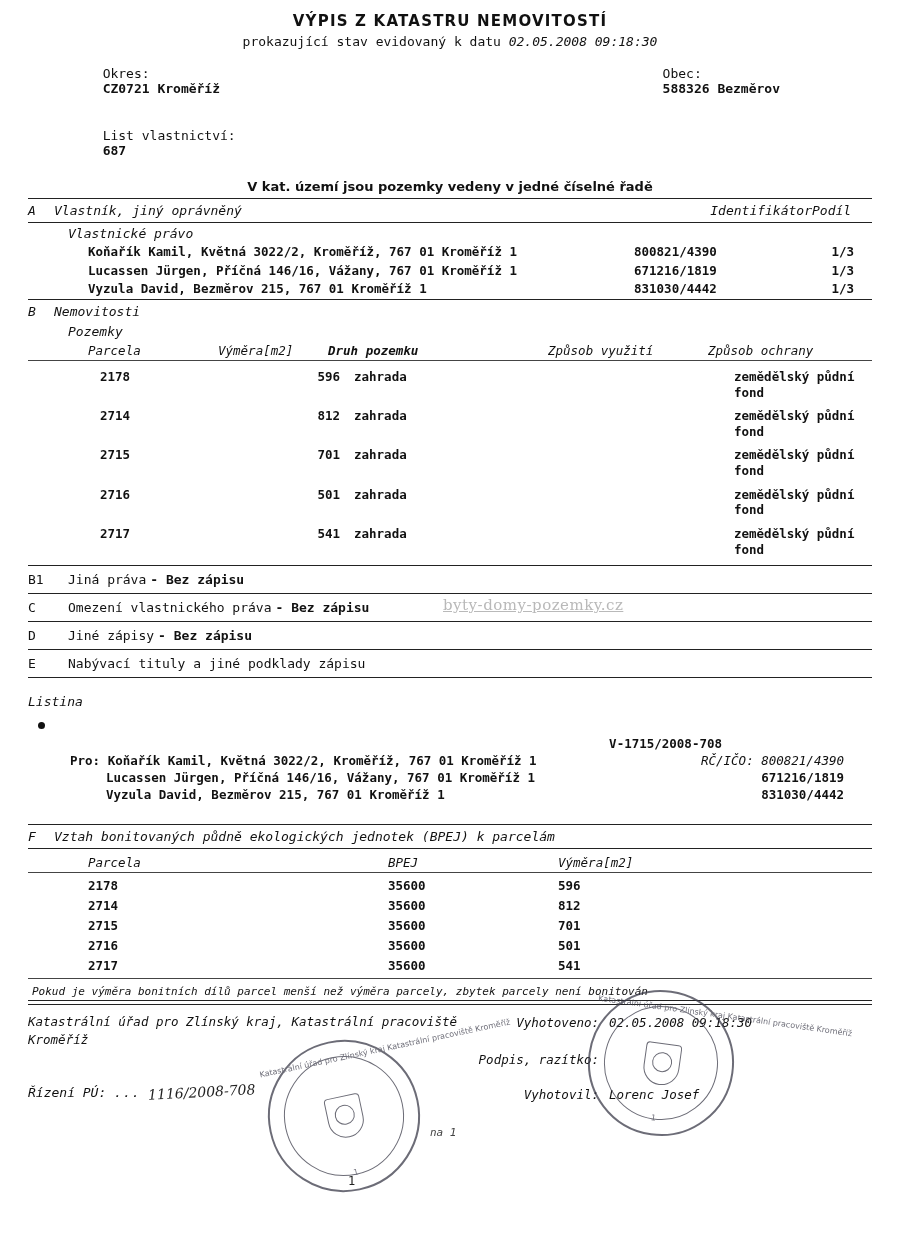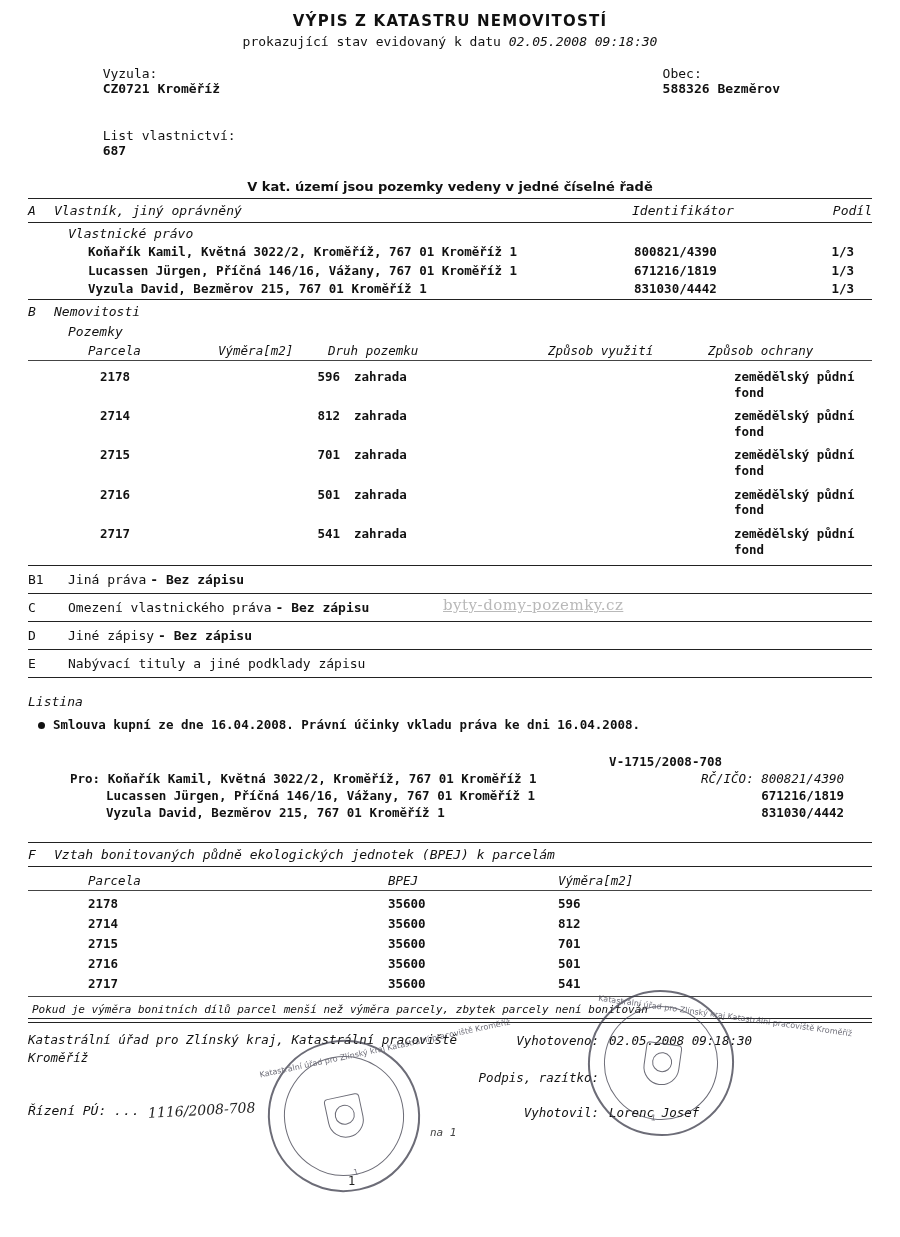--- a/index.html
+++ b/index.html
@@ -71,25 +71,24 @@
     font-size: 13px;
     padding: 2px 0 2px 0;
   }
   .sect-letter {
     width: 26px;
     flex: 0 0 26px;
   }
   .sect-title { flex: 1; }
   .sect-col-id {
     width: 180px;
-    text-align: left;
+    text-align: right;
   }
   .sect-col-podil {
     width: 60px;
-    text-align: right;
   }
   .sub-label {
     font-style: italic;
     font-size: 13px;
     padding-left: 40px;
     margin: 3px 0;
   }
   .owner-row {
     display: flex;
     font-size: 12.5px;
@@ -114,21 +113,21 @@
   }
   .parcel-head {
     display: flex;
     font-style: italic;
     font-size: 12.5px;
     padding-left: 60px;
     margin: 4px 0 2px 0;
   }
   .c-parcela { width: 130px; flex: 0 0 130px;}
   .c-vymera  { width: 110px; flex: 0 0 110px; text-align: left;}
-  .c-druh    { width: 220px; flex: 0 0 220px;}
+  .c-druh    { width: 220px; flex: 0 0 220px; font-weight: bold;}
   .c-zpusob  { width: 160px; flex: 0 0 160px;}
   .c-ochrana { flex: 1; }
   .parcel-row {
     display: flex;
     font-size: 12.5px;
     font-weight: bold;
     padding-left: 60px;
     margin: 8px 0;
     align-items: flex-start;
   }
@@ -160,21 +159,21 @@
     background: #111;
     border-radius: 50%;
     margin-right: 8px;
     vertical-align: middle;
   }
   .vnum {
     text-align: right;
     font-size: 12.5px;
     font-weight: bold;
     padding-right: 150px;
-    margin: 22px 0 2px 0;
+    margin: 4px 0 2px 0;
   }
   .pro-block {
     font-size: 12.5px;
     margin: 2px 0;
     position: relative;
   }
   .pro-line {
     display: flex;
     font-weight: bold;
     margin: 2px 0;
@@ -337,21 +336,21 @@
   <div class="doc">
 
     <div class="title">VÝPIS Z KATASTRU NEMOVITOSTÍ</div>
     <div class="subtitle">
       <span>prokazující stav evidovaný k datu</span>
       <span class="ital">02.05.2008 09:18:30</span>
     </div>
 
     <div class="hdr-row">
       <span class="hdr-left">
-        <span>Vyzula:</span>
+        <span>Okres:</span>
         <span class="bold">CZ0721 Kroměříž</span>
       </span>
       <span class="hdr-right">
         <span>Obec:</span>
         <span class="bold">588326 Bezměrov</span>
       </span>
     </div>
 
     <div class="hdr-row">
       <span class="hdr-right">
@@ -469,21 +468,21 @@
 
     <div class="inline-sect">
       <span class="sect-letter">E</span>
       <span class="ital">Nabývací tituly a jiné podklady zápisu</span>
     </div>
     <div class="rule"></div>
 
     <div class="listina-label">Listina</div>
 
     <div class="bullet-line">
-      <span class="bullet-dot"></span><span>Smlouva kupní  ze dne 16.04.2008. Právní účinky vkladu práva ke dni 16.04.2008.</span>
+      <span class="bullet-dot"></span>
     </div>
 
     <div class="vnum">V-1715/2008-708</div>
 
     <div class="pro-block">
       <div class="pro-line">
         <span class="pro-left"><span>Pro:</span> <span>Koňařík Kamil, Květná 3022/2, Kroměříž, 767 01 Kroměříž 1</span></span>
         <span class="pro-right ital"><span>RČ/IČO:</span> <span>800821/4390</span></span>
       </div>
       <div class="pro-line">

